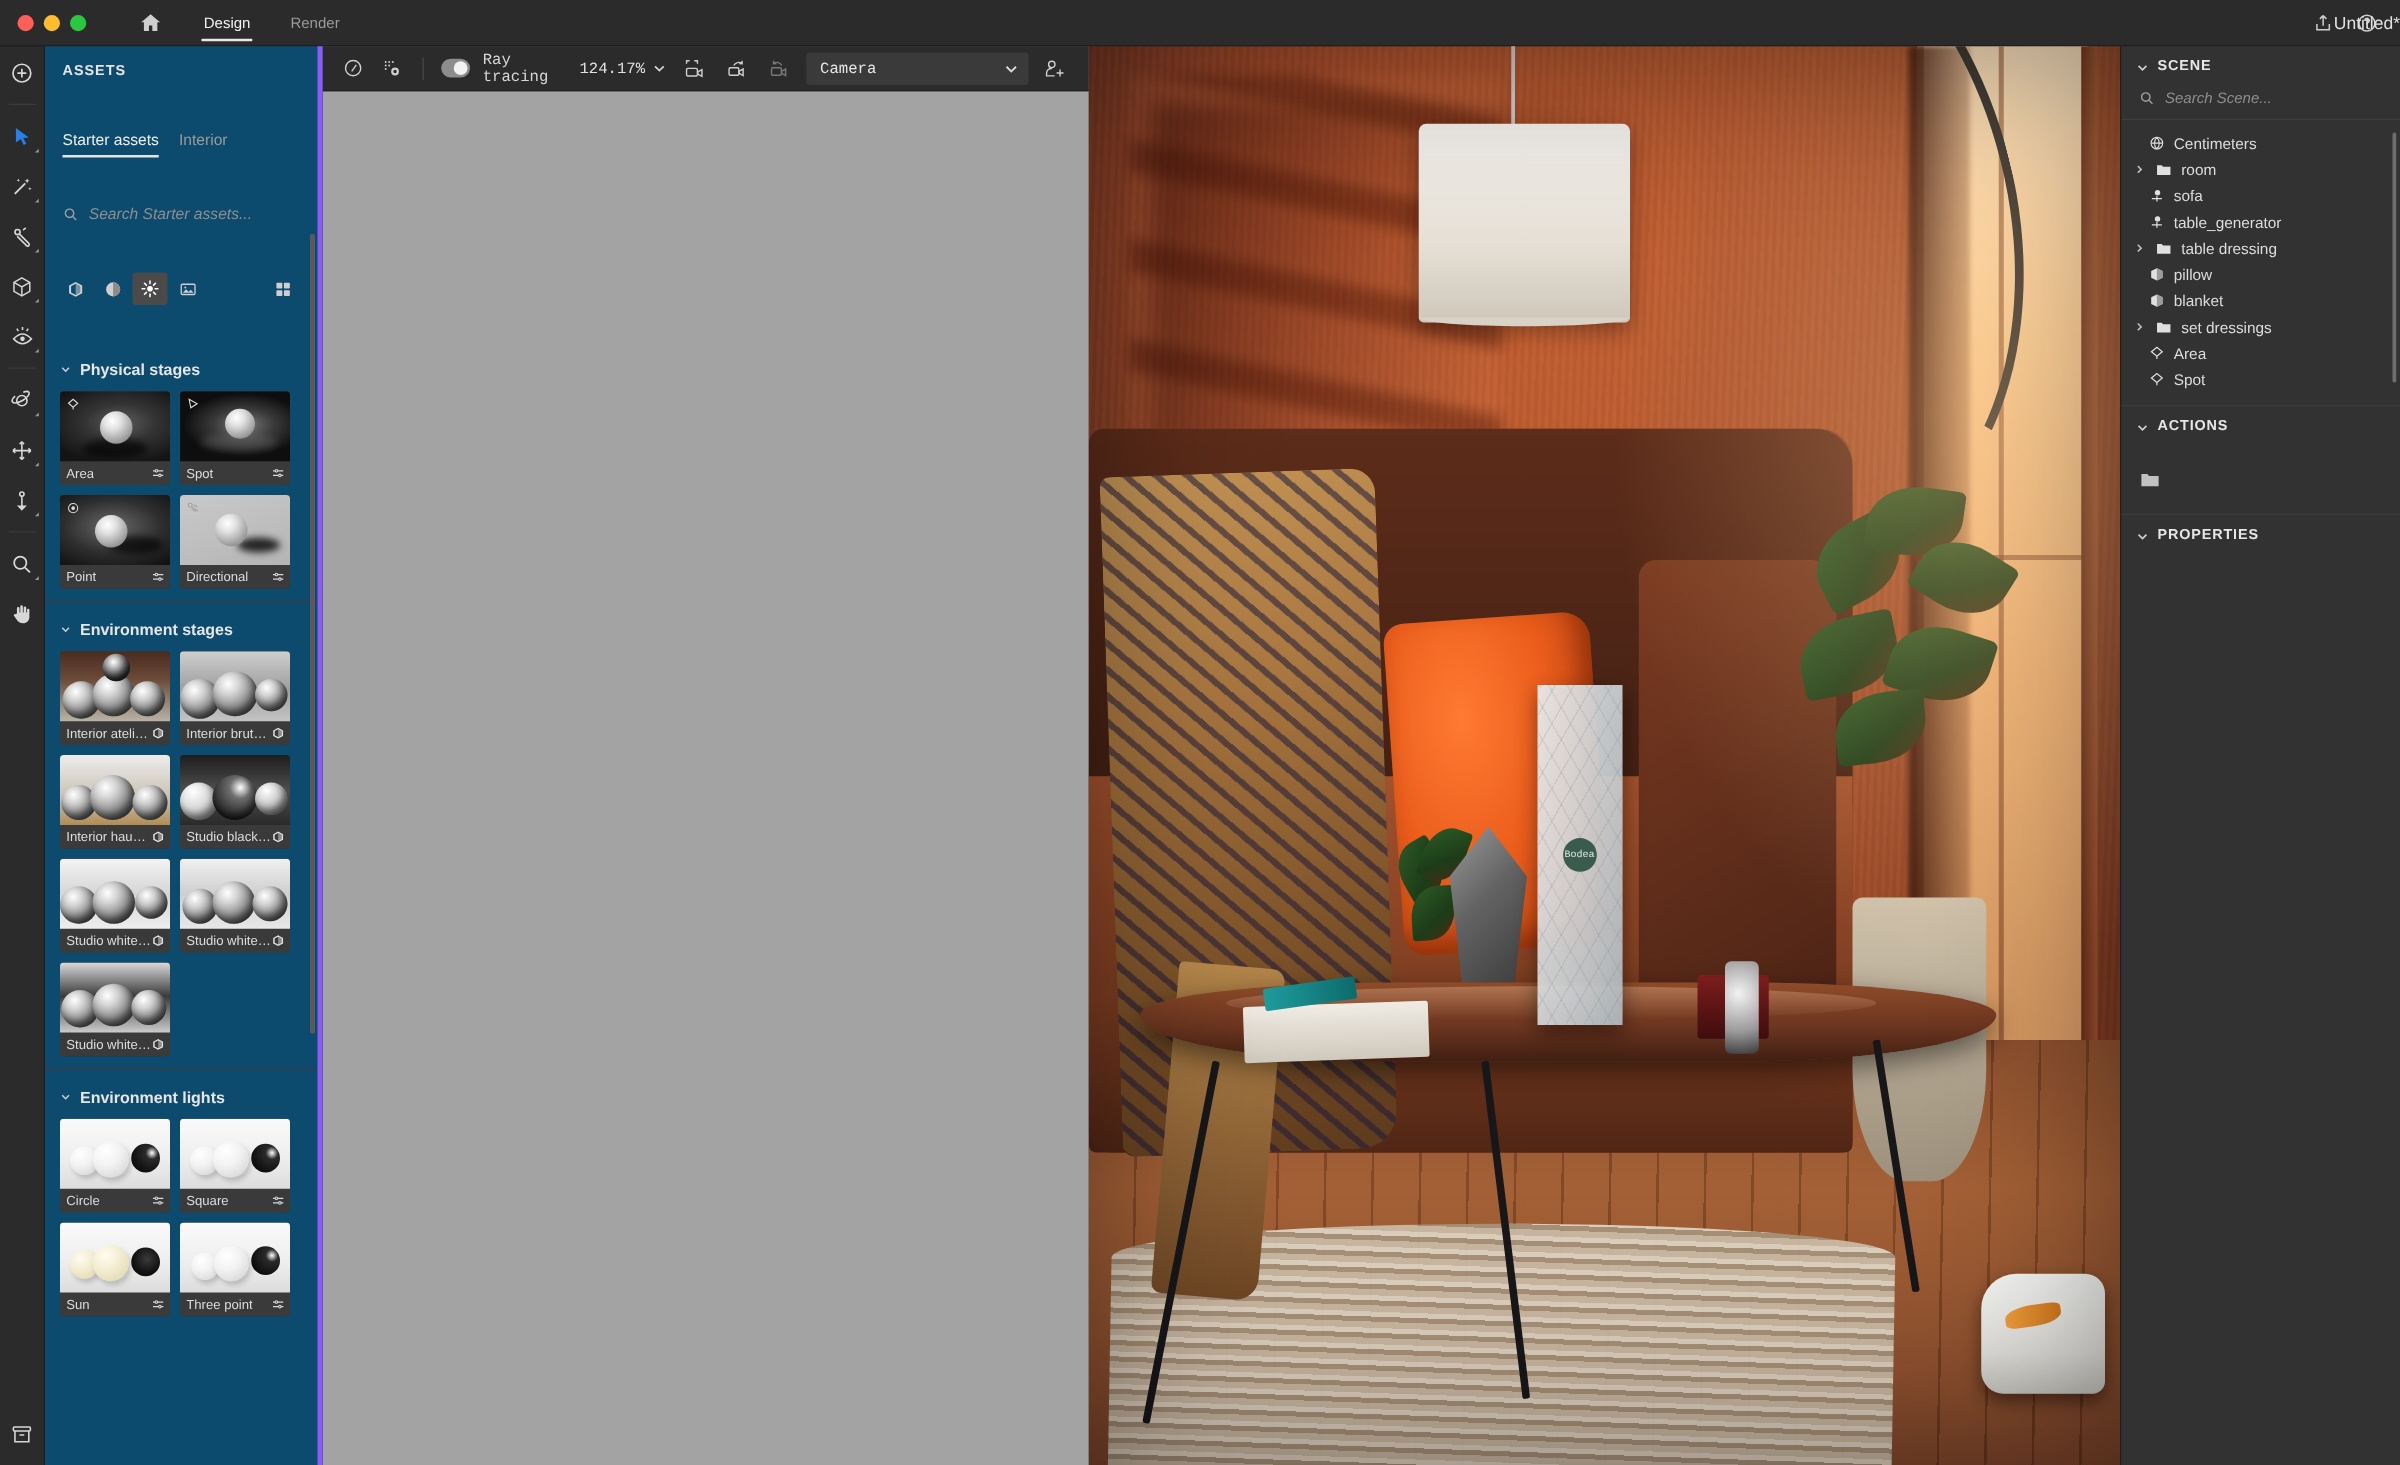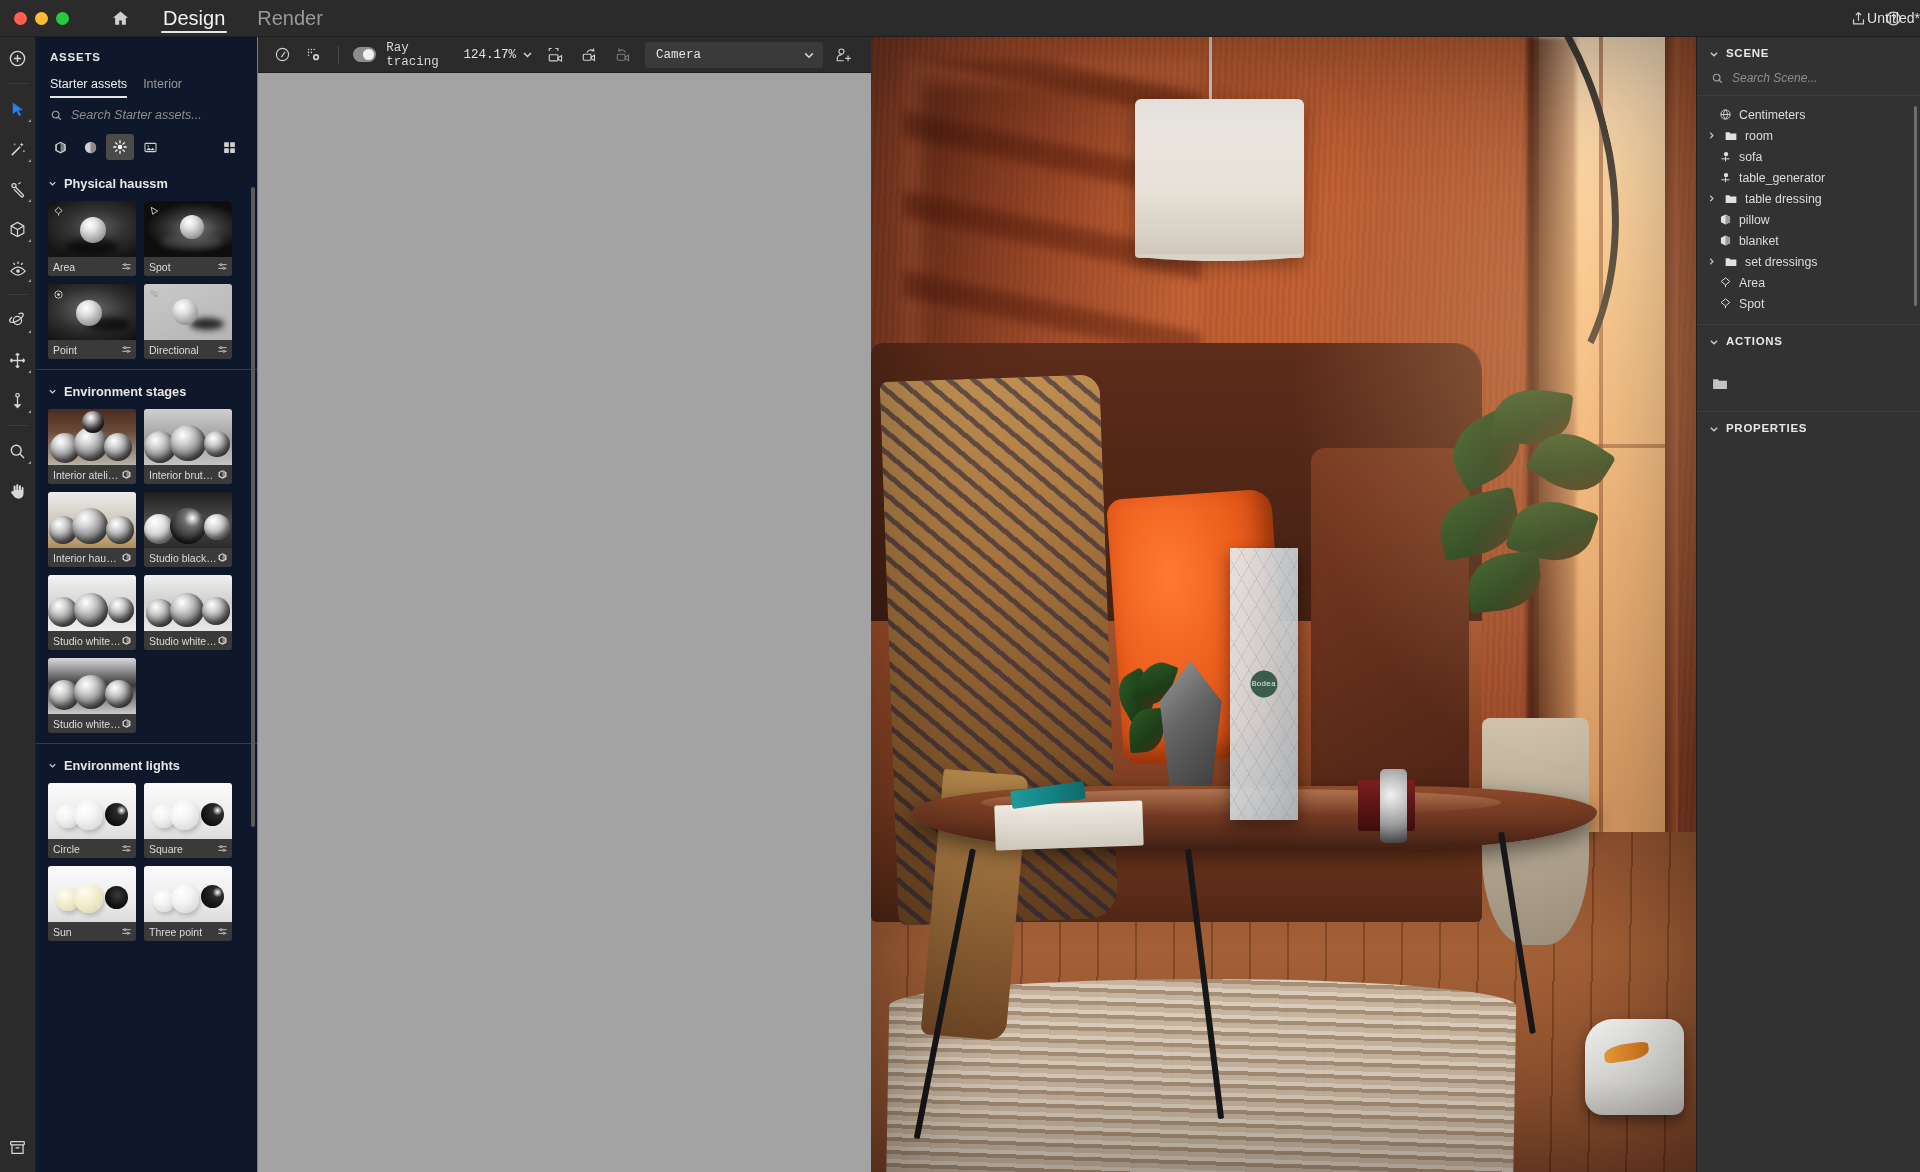--- a/index.html
+++ b/index.html
@@ -18,21 +18,21 @@
     position: relative; flex: 0 0 37px; border-bottom: 1px solid #1f1f1f;
   }
   .traffic { display: flex; gap: 8px; padding-left: 14px; align-items: center; }
   .dot { width: 13px; height: 13px; border-radius: 50%; }
   .dot.red { background: #ff5f57; }
   .dot.yellow { background: #febc2e; }
   .dot.green { background: #28c840; }
   .home-btn { margin-left: 36px; width: 30px; height: 30px; display: flex; align-items: center; justify-content: center; }
   .tabs { display: flex; align-items: center; height: 37px; margin-left: 14px; gap: 4px; }
   .tab {
-    font-size: 20px; color: #9a9a9a; padding: 0 14px; height: 37px;
+    font-size: 12px; color: #9a9a9a; padding: 0 14px; height: 37px;
     display: flex; align-items: center; position: relative; cursor: default;
   }
   .tab.active { color: #f2f2f2; }
   .tab.active::after {
     content: ""; position: absolute; left: 12px; right: 12px; bottom: 4px;
     height: 2px; background: #e8e8e8; border-radius: 1px;
   }
   .doc-title {
     position: absolute; left: 0; right: 0; text-align: right;
     font-size: 14px; color: #e0e0e0; pointer-events: none;
@@ -54,23 +54,23 @@
     border-radius: 4px; position: relative; cursor: default;
   }
   .tool .corner { position: absolute; right: 2px; bottom: 2px; width: 0; height: 0;
     border-left: 3px solid transparent; border-bottom: 3px solid #9a9a9a; }
   .tool-sep { width: 22px; height: 1px; background: #3b3b3b; margin: 0 0 10px 0; }
   .toolrail .spacer { flex: 1; }
   .tool-bottom { margin-bottom: 10px; }
 
   
   .assets {
-    width: 222px; flex: 0 0 222px; background: #0f172a;
-    display: flex; flex-direction: column; border-right: 1px solid #8b5cf6;
-    position: relative; overflow: hidden;
+    width: 222px; flex: 0 0 222px; background: #0c4a6e;
+    display: flex; flex-direction: column; border-right: 4px solid #8b5cf6;
+    position: relative; overflow: hidden; gap: 28px;
   }
   .assets-title { font-size: 11.5px; font-weight: bold; letter-spacing: .8px; color: #e4e4e4; padding: 14px 0 0 14px; }
   .assets-tabs { display: flex; gap: 16px; padding: 14px 0 0 14px; }
   .atab { font-size: 12.5px; color: #9a9a9a; padding-bottom: 7px; position: relative; cursor: default; }
   .atab.active { color: #ededed; }
   .atab.active::after { content:""; position: absolute; left: 0; right: 0; bottom: 0; height: 2px; background: #e4e4e4; }
   .asearch { display: flex; align-items: center; gap: 8px; padding: 10px 14px 0 14px; }
   .asearch input {
     background: transparent; border: none; outline: none;
     font-size: 12.5px; color: #cfcfcf; width: 160px;
@@ -492,21 +492,21 @@
       </div>
 
       <div class="assets-scroll">
 
         <div class="section-head first">
           <span class="chev">
             <svg width="9" height="9" viewBox="0 0 12 12" fill="none" stroke="#cfcfcf" stroke-width="1.6">
                 <path d="m2.4 4.3 3.6 3.6 3.6-3.6"></path>
               </svg>
           </span>
-          <span>Physical haussm</span>
+          <span>Physical stages</span>
         </div>
         <div class="grid2">
           <div class="card">
             <div class="thumb th-dark">
               <div class="shadow-e" style="width:52px;height:16px;left:18px;top:38px;"></div>
               <div class="ball b1"></div>
               <span class="tic">
                 <svg width="11" height="11" viewBox="0 0 24 24" fill="none" stroke="#f0f0f0" stroke-width="1.9">
                     <path d="M4 10 12 3l8 7-8 7Z"></path>
                     <path d="m12 17 0 4"></path>

